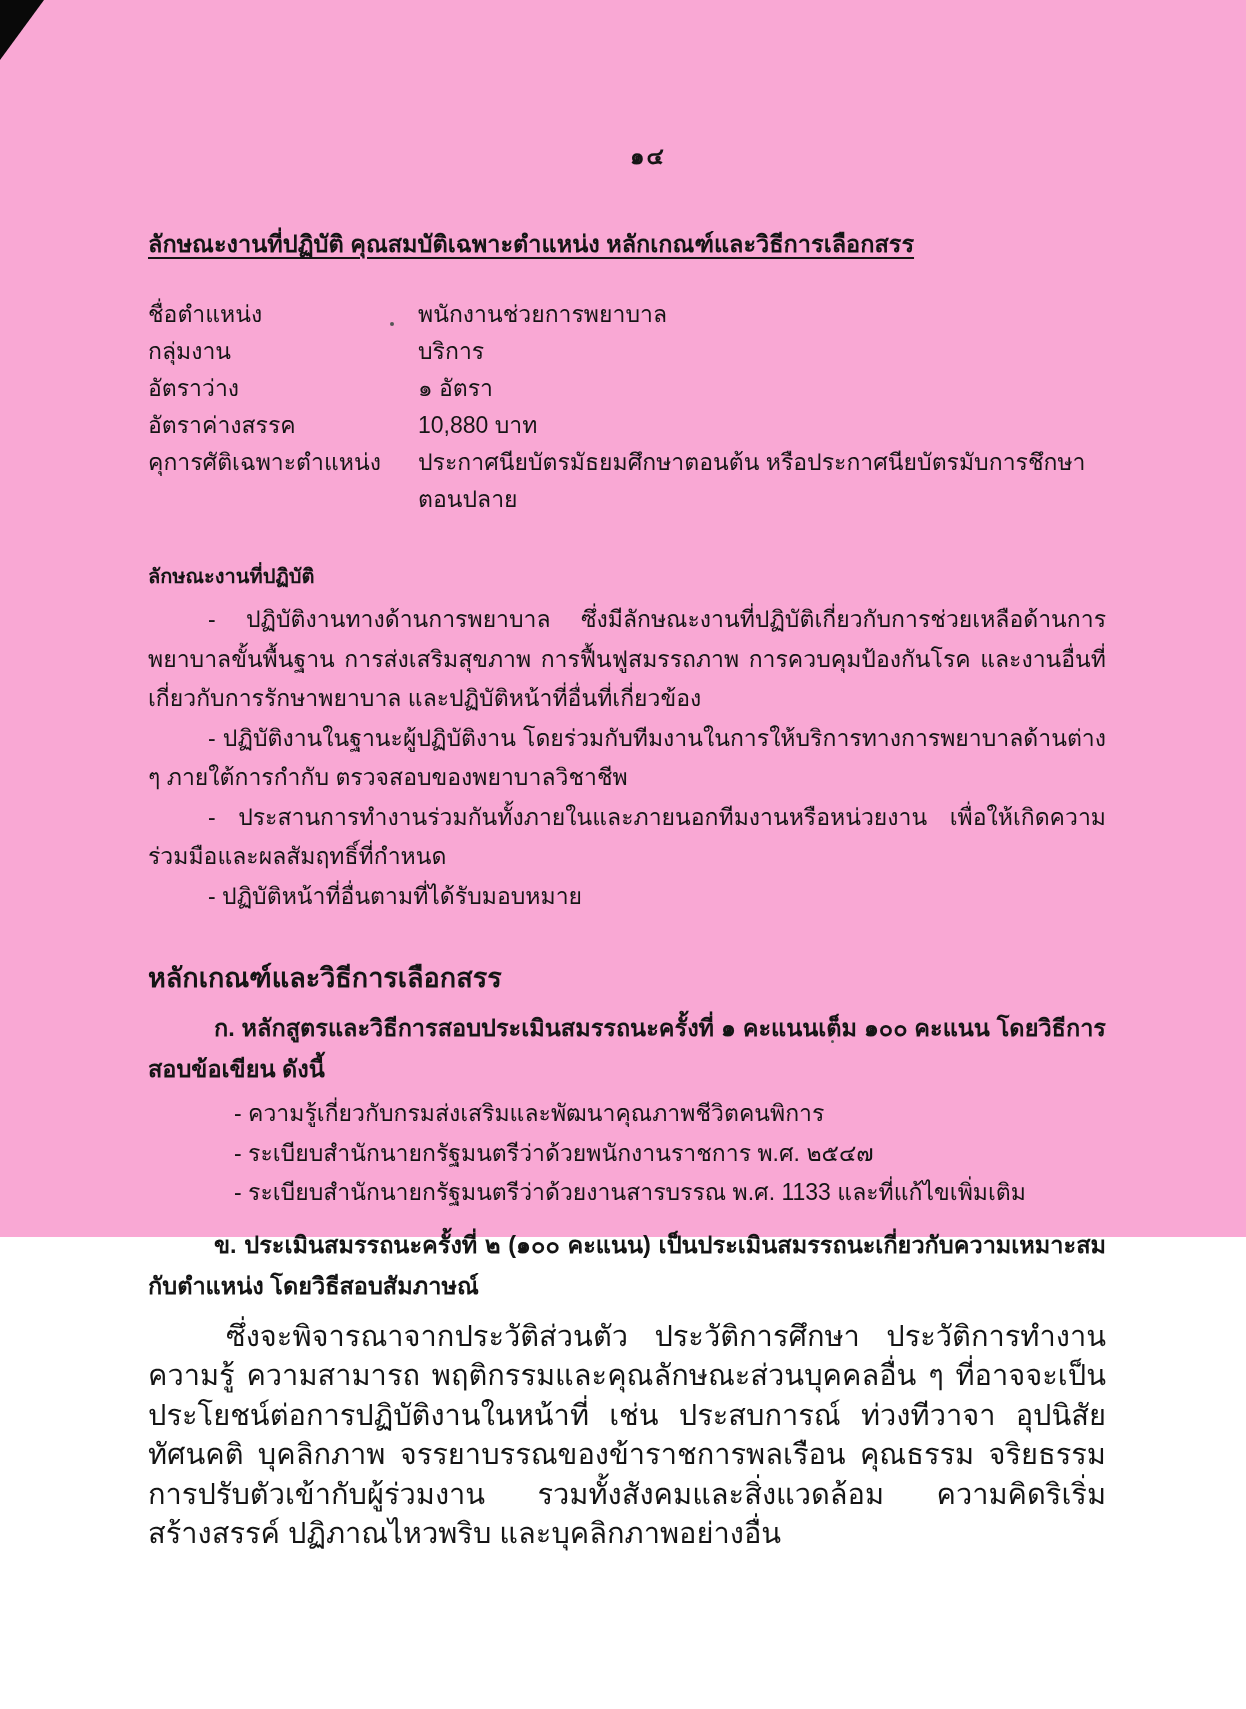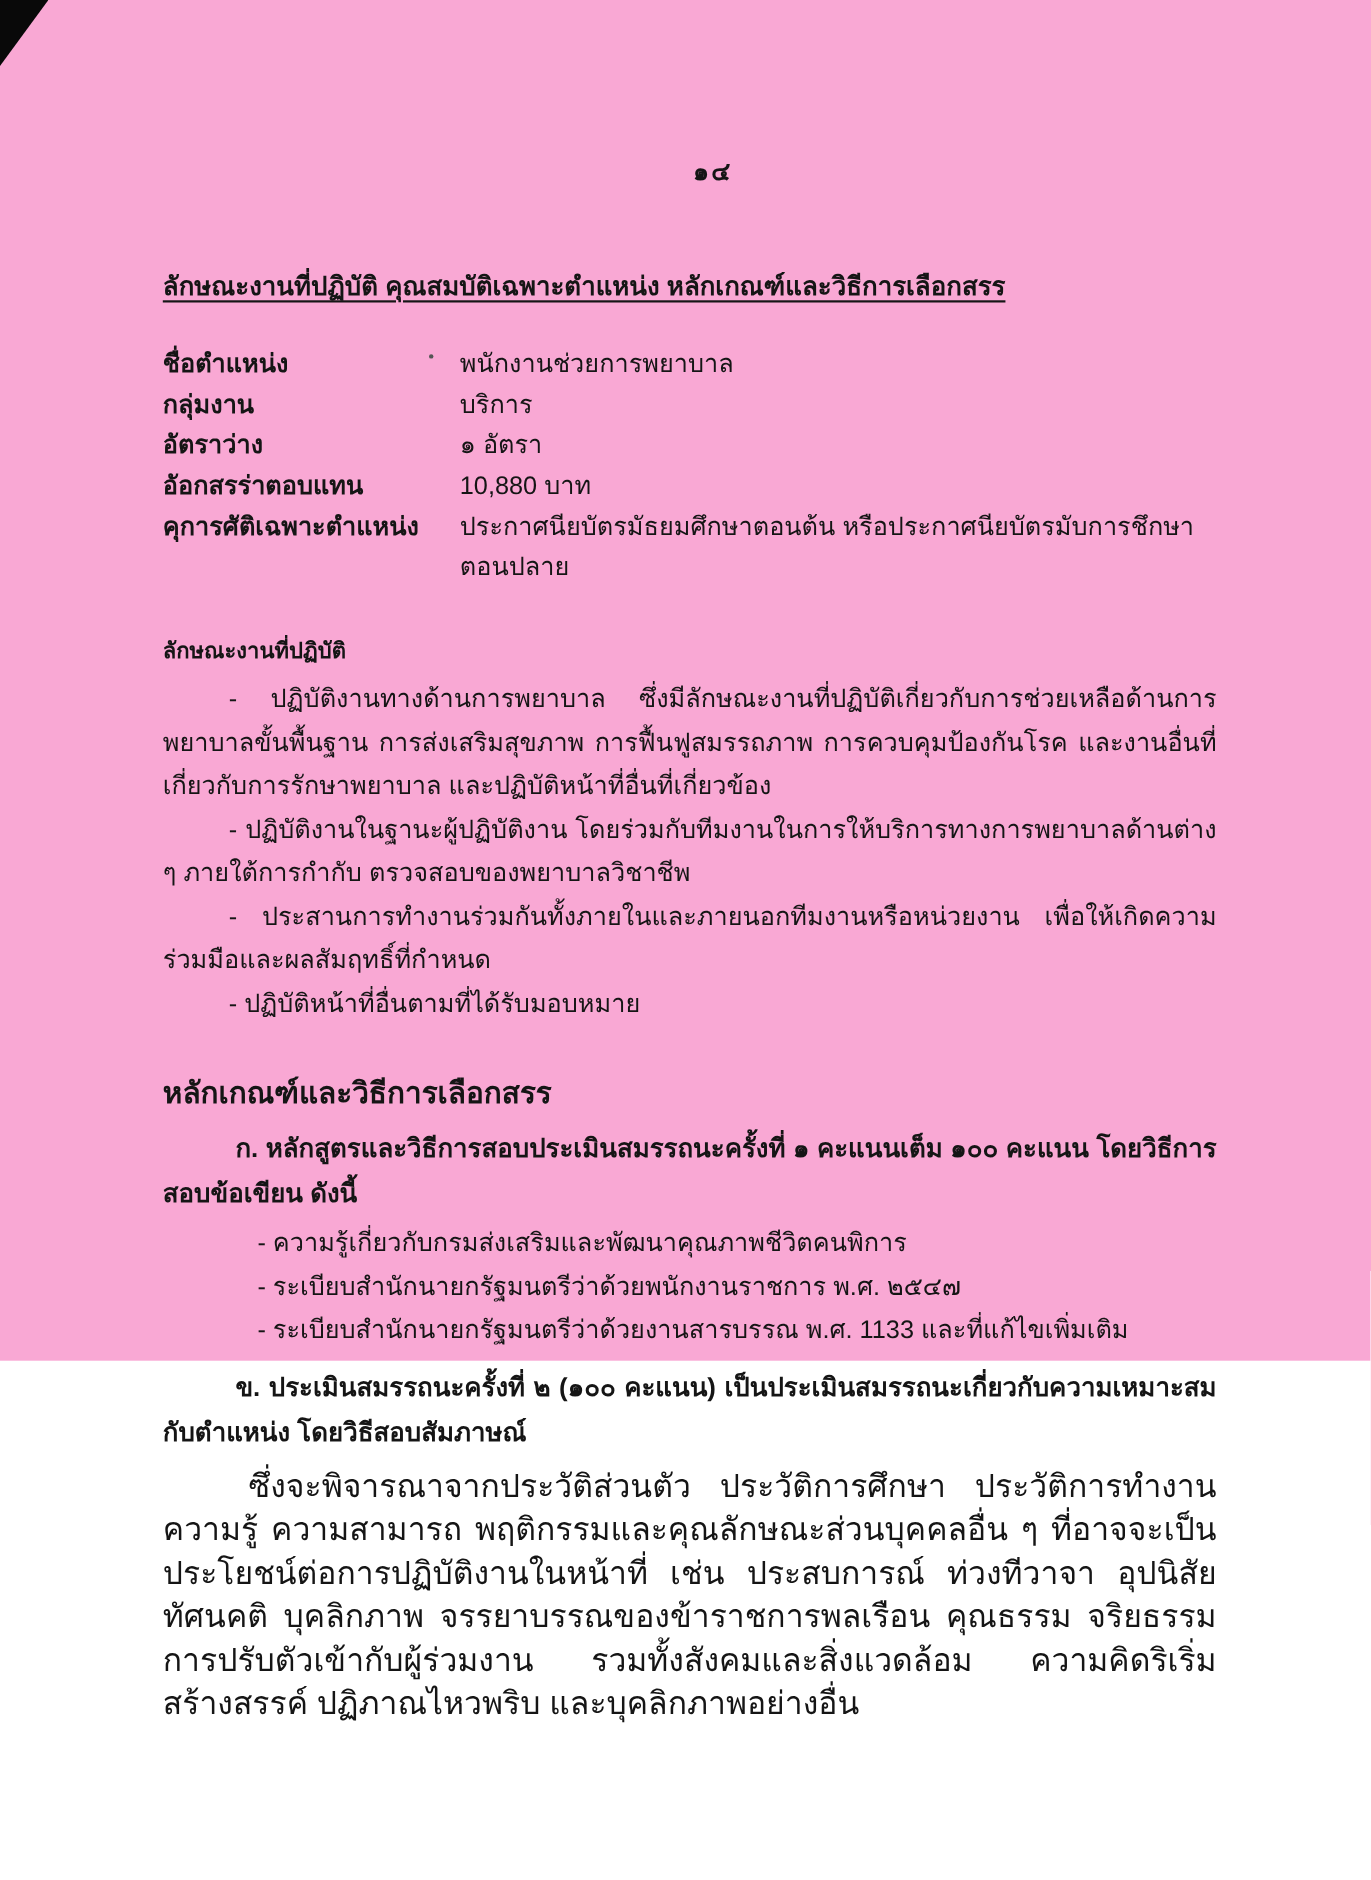--- a/index.html
+++ b/index.html
@@ -46,21 +46,21 @@
     width: 100%;
     text-align: center;
     font-size: 23px;
     font-weight: bold;
     transform: translateX(25px);
     letter-spacing: 2px;
   }
   .content {
     position: absolute;
     left: 148px;
-    top: 16px;
+    top: 0;
     width: 958px;
   }
   .doc-title {
     margin: 0;
     margin-top: 228px;
     font-size: 23.5px;
     font-weight: bold;
     text-decoration: underline;
     text-underline-offset: 5px;
     line-height: 32px;
@@ -69,21 +69,21 @@
     margin-top: 36px;
     font-size: 23px;
   }
   .info-row {
     display: flex;
     line-height: 37px;
     align-items: baseline;
   }
   .info-label {
     flex: 0 0 270px;
-    font-weight: bold;
+    font-weight: normal;
   }
   .info-value {
     flex: 1;
   }
   .section-heading {
     margin: 0;
     margin-top: 42px;
     font-size: 20px;
     font-weight: bold;
     line-height: 32px;
@@ -151,21 +151,21 @@
       </div>
       <div class="info-row">
         <span class="info-label">กลุ่มงาน</span>
         <span class="info-value">บริการ</span>
       </div>
       <div class="info-row">
         <span class="info-label">อัตราว่าง</span>
         <span class="info-value">๑  อัตรา</span>
       </div>
       <div class="info-row">
-        <span class="info-label">อัอกสรร่าตอบแทน</span>
+        <span class="info-label">อัตราค่างสรรค</span>
         <span class="info-value">10,880 บาท</span>
       </div>
       <div class="info-row">
         <span class="info-label">คุการศัติเฉพาะตำแหน่ง</span>
         <span class="info-value">ประกาศนียบัตรมัธยมศึกษาตอนต้น หรือประกาศนียบัตรมับการชึกษาตอนปลาย</span>
       </div>
     </div>
 
     <h2 class="section-heading">ลักษณะงานที่ปฏิบัติ</h2>
 

